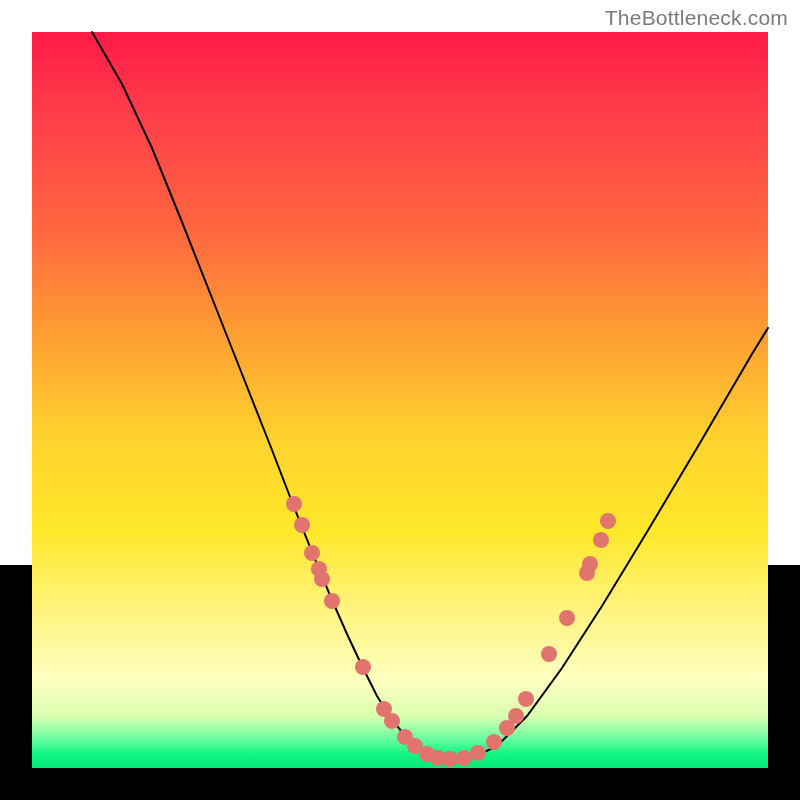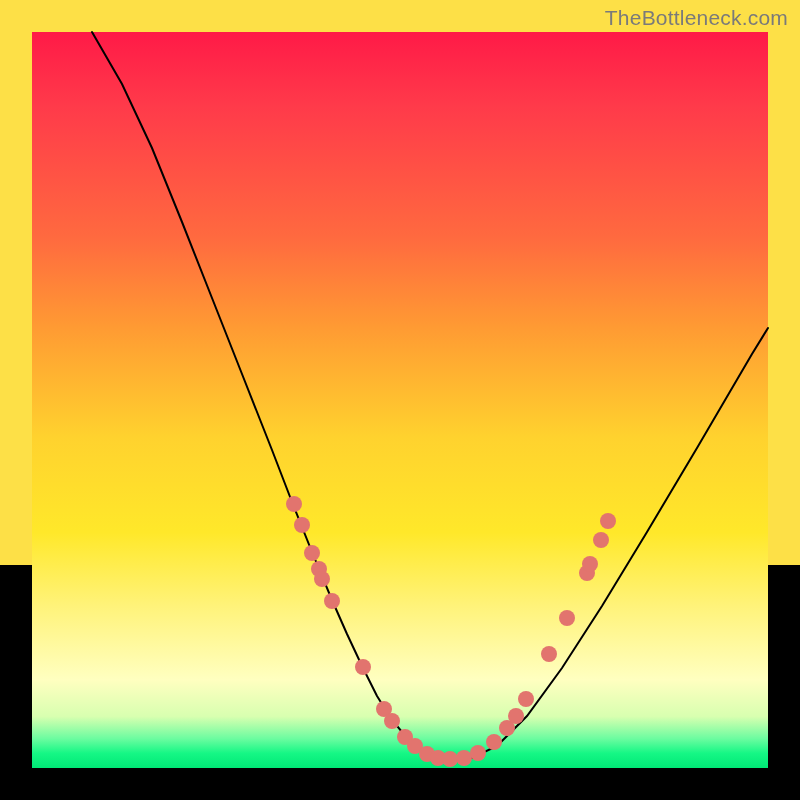--- a/index.html
+++ b/index.html
@@ -10,21 +10,21 @@
     background: #000;
     overflow: hidden;
     font-family: Arial, Helvetica, sans-serif;
   }
   .frame {
     position: absolute;
     left: 0;
     top: 0;
     width: 800px;
     height: 565px;
-    background: #fde047;
+    background: #ffffff;
   }
   .plot {
     position: absolute;
     left: 32px;
     top: 32px;
     width: 736px;
     height: 736px;
     
     background: linear-gradient(
       to bottom,

